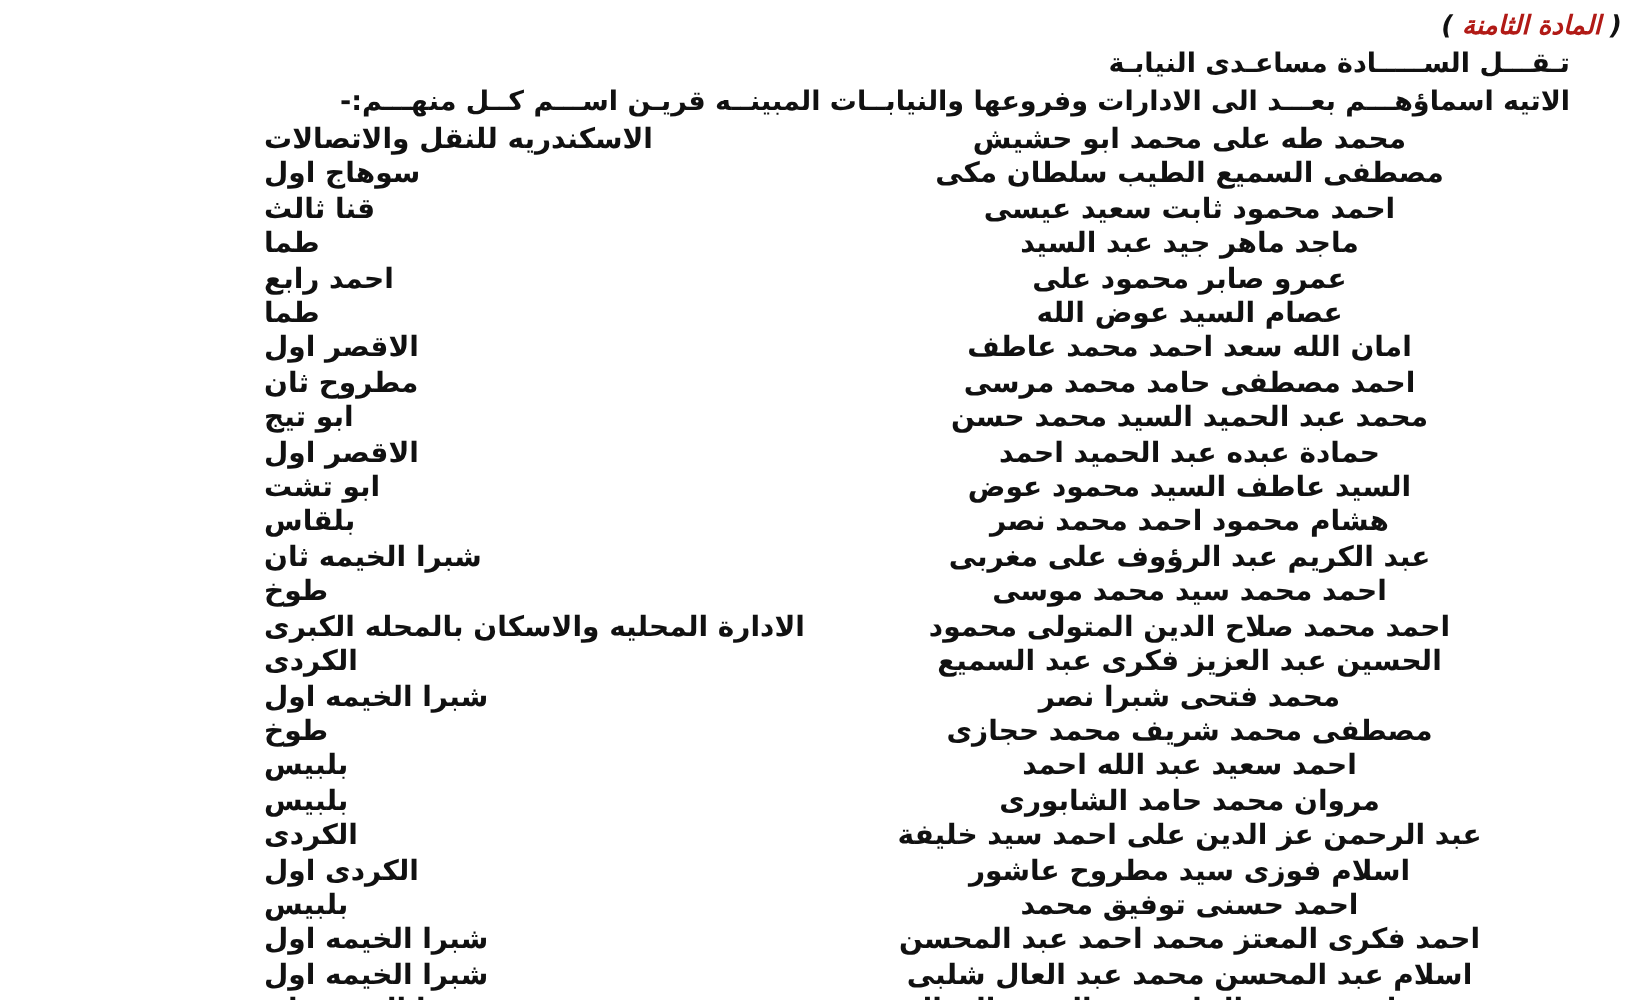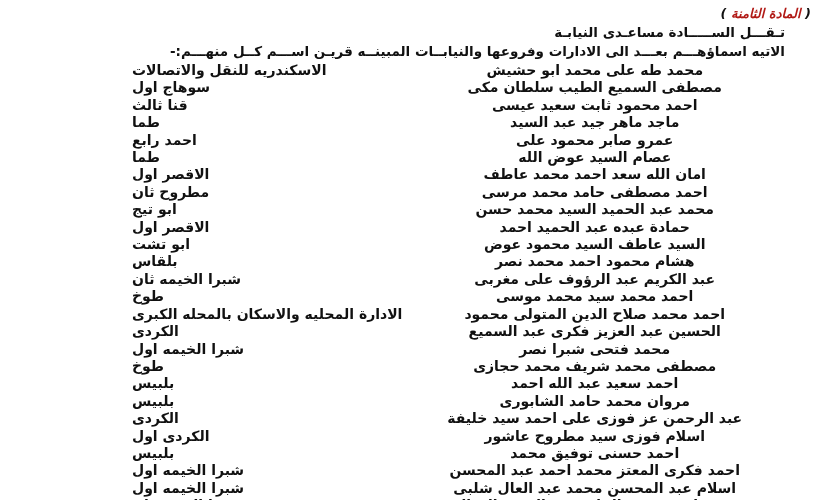--- a/index.html
+++ b/index.html
@@ -172,21 +172,21 @@
       </tr>
       <tr class="row">
         <td class="col-name">احمد سعيد عبد الله احمد</td>
         <td class="col-place">بلبيس</td>
       </tr>
       <tr class="row">
         <td class="col-name">مروان محمد حامد الشابورى</td>
         <td class="col-place">بلبيس</td>
       </tr>
       <tr class="row">
-        <td class="col-name">عبد الرحمن عز فوزى على احمد سيد خليفة</td>
+        <td class="col-name">عبد الرحمن عز الدين على احمد سيد خليفة</td>
         <td class="col-place">الكردى</td>
       </tr>
       <tr class="row">
         <td class="col-name">اسلام فوزى سيد مطروح عاشور</td>
         <td class="col-place">الكردى اول</td>
       </tr>
       <tr class="row">
         <td class="col-name">احمد حسنى توفيق محمد</td>
         <td class="col-place">بلبيس</td>
       </tr>

